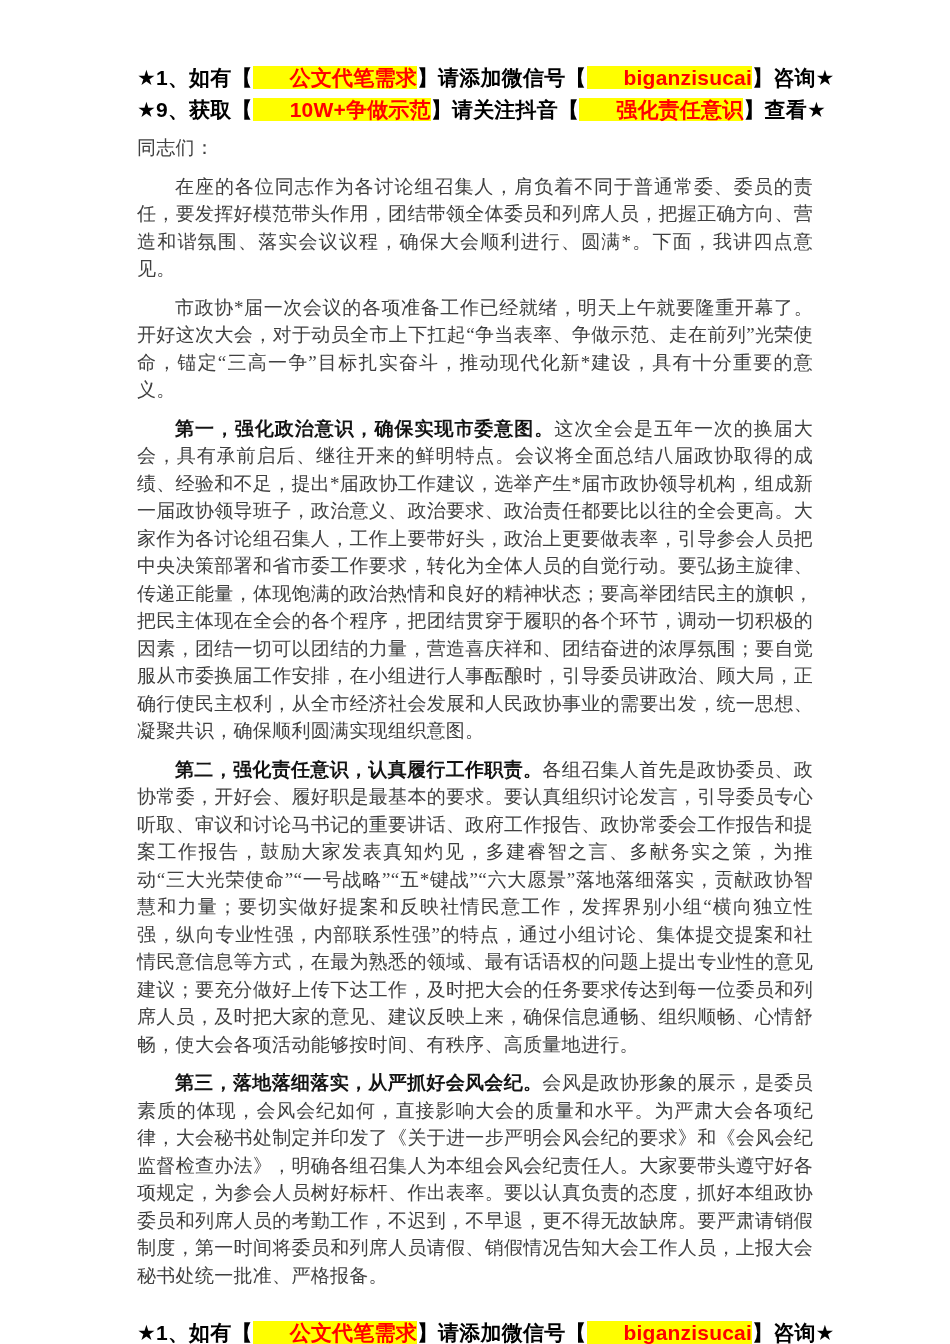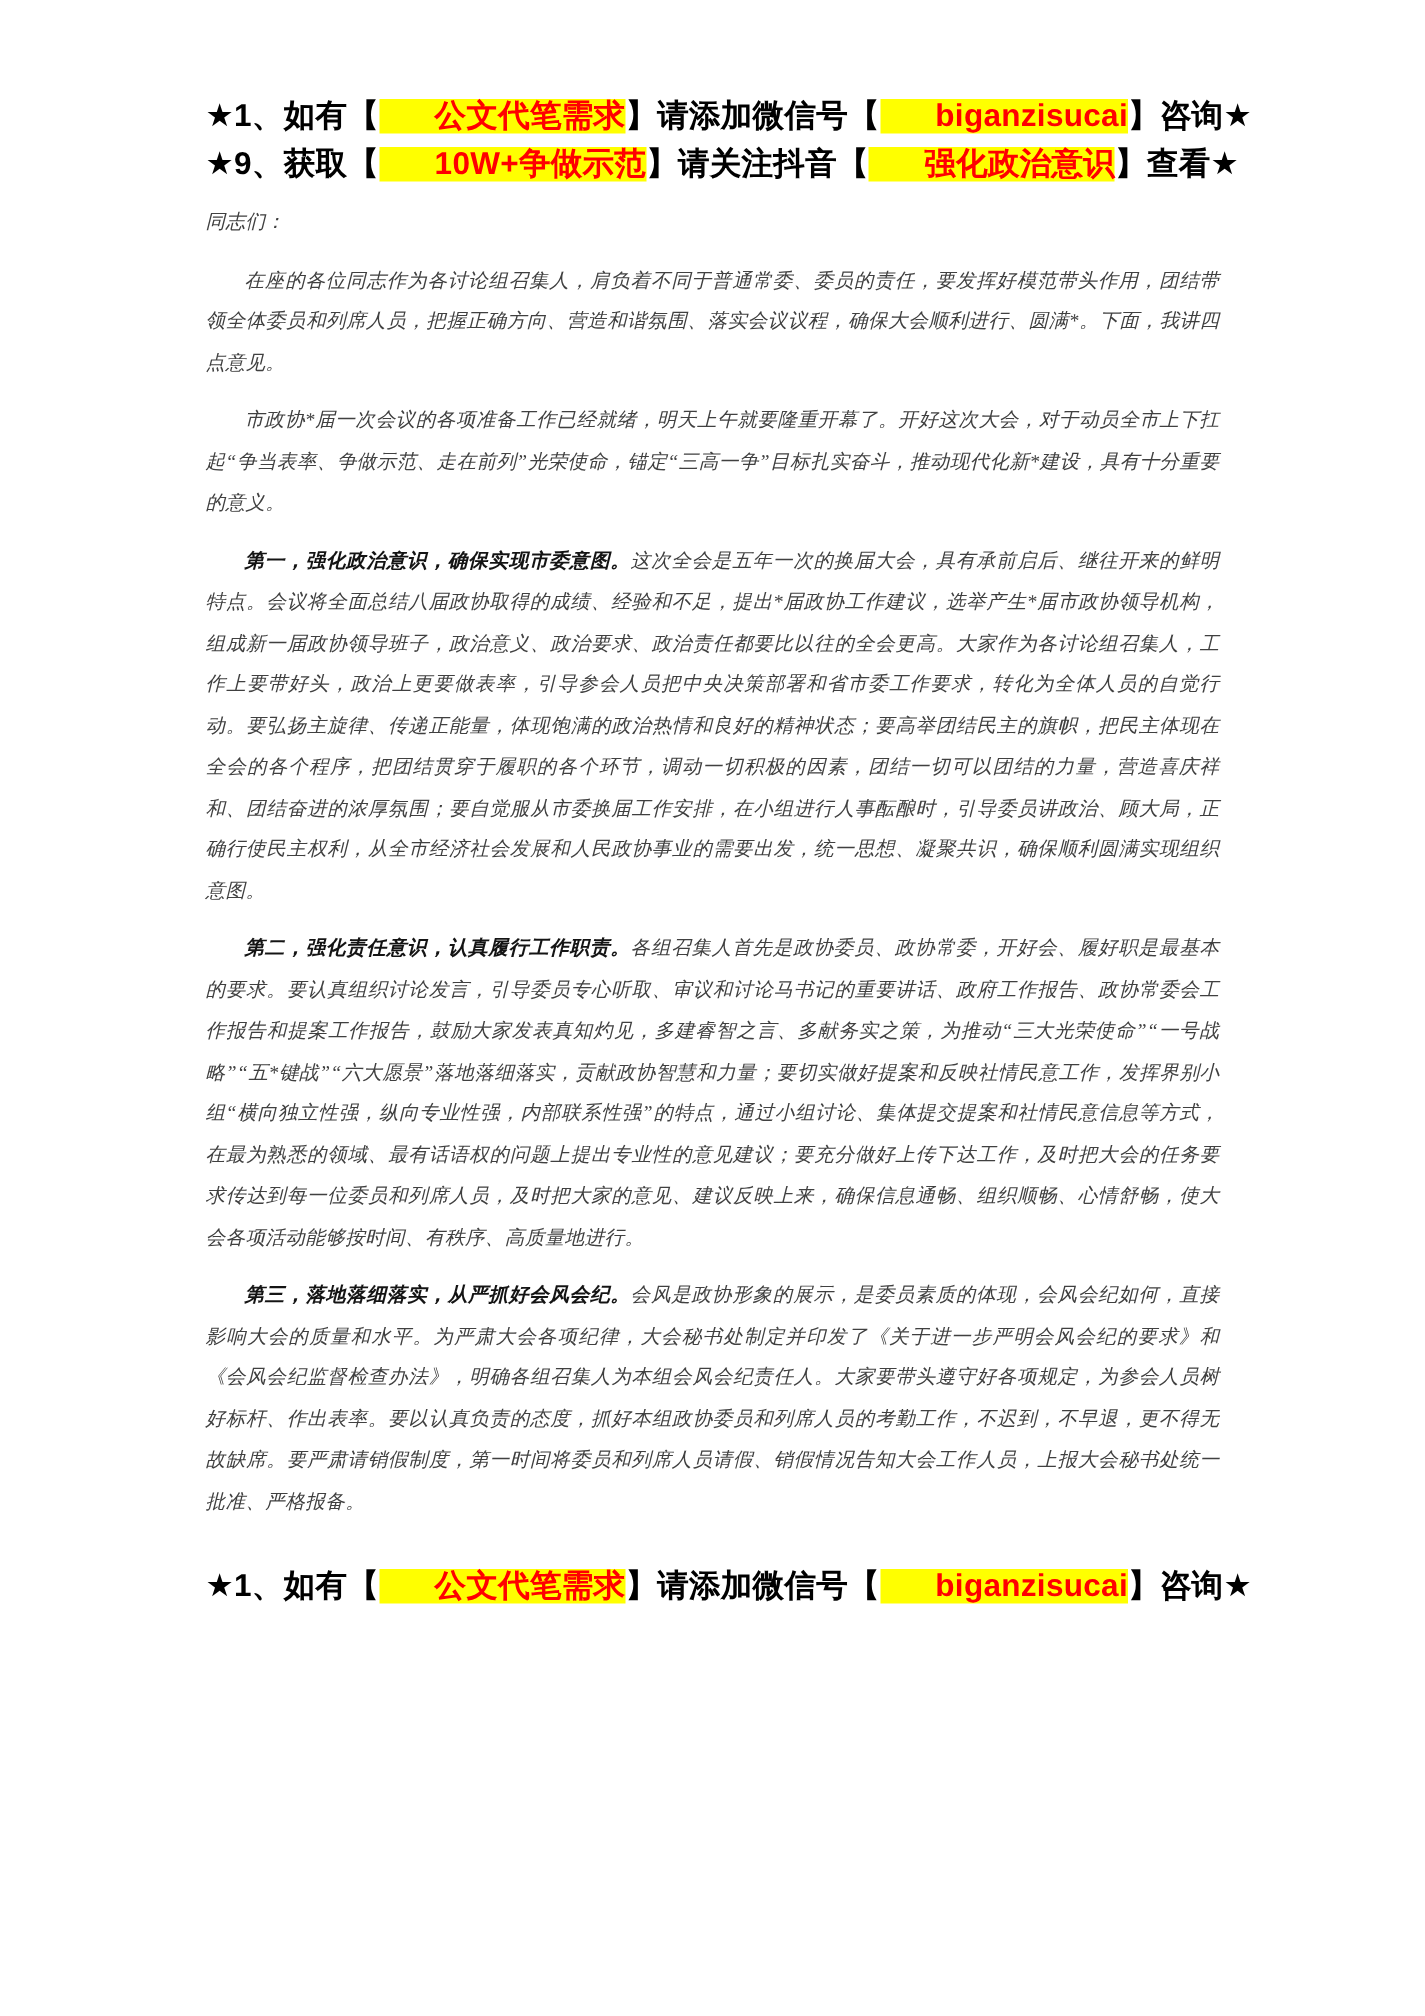--- a/index.html
+++ b/index.html
@@ -25,47 +25,46 @@
     line-height: 32px;
     color: #000000;
     letter-spacing: 0.2px;
     white-space: nowrap;
   }
   .hl { background: #ffff00; color: #ff0000; padding-left: 37px; }
   .u  { text-underline-offset: 3px; }
   
   .doc {
     margin-top: 8px;
-    font-size: 13px;
+    font-size: 19px;
     line-height: 27.5px;
     color: #404040;
     text-align: justify;
     letter-spacing: 0.3px;
-    font-style: italic;
   }
   .salutation { text-indent: 0; }
   .para { text-indent: 2em; margin-top: 11px; }
   .section { }
   .section-heading {
     font-weight: 700;
     color: #141414;
   }
   .footer-ads { margin-top: 28px; }
 </style>
 </head>
 <body>
 
 <div class="page">
 
   <div class="ad-block">
     <div class="ad-line">
       <span>★1、如有【</span><span class="hl">公文代笔需求</span><span>】请</span><span class="u">添加</span><span>微信号【</span><span class="hl u">biganzisucai</span><span>】咨询★</span>
     </div>
     <div class="ad-line">
-      <span>★9、获取【</span><span class="hl">10W+争做示范</span><span>】请</span><span class="u">关注</span><span>抖音【</span><span class="hl u">强化政治意识</span><span>】查看★</span>
+      <span>★9、获取【</span><span class="hl">10W+争做示范</span><span>】请</span><span class="u">关注</span><span>抖音【</span><span class="hl u">强化责任意识</span><span>】查看★</span>
     </div>
   </div>
 
   <div class="doc">
 
     <p class="salutation">同志们：</p>
 
     <p class="para">在座的各位同志作为各讨论组召集人，肩负着不同于普通常委、委员的责任，要发挥好模范带头作用，团结带领全体委员和列席人员，把握正确方向、营造和谐氛围、落实会议议程，确保大会顺利进行、圆满*。下面，我讲四点意见。</p>
 
     <p class="para">市政协*届一次会议的各项准备工作已经就绪，明天上午就要隆重开幕了。开好这次大会，对于动员全市上下扛起“争当表率、争做示范、走在前列”光荣使命，锚定“三高一争”目标扎实奋斗，推动现代化新*建设，具有十分重要的意义。</p>

